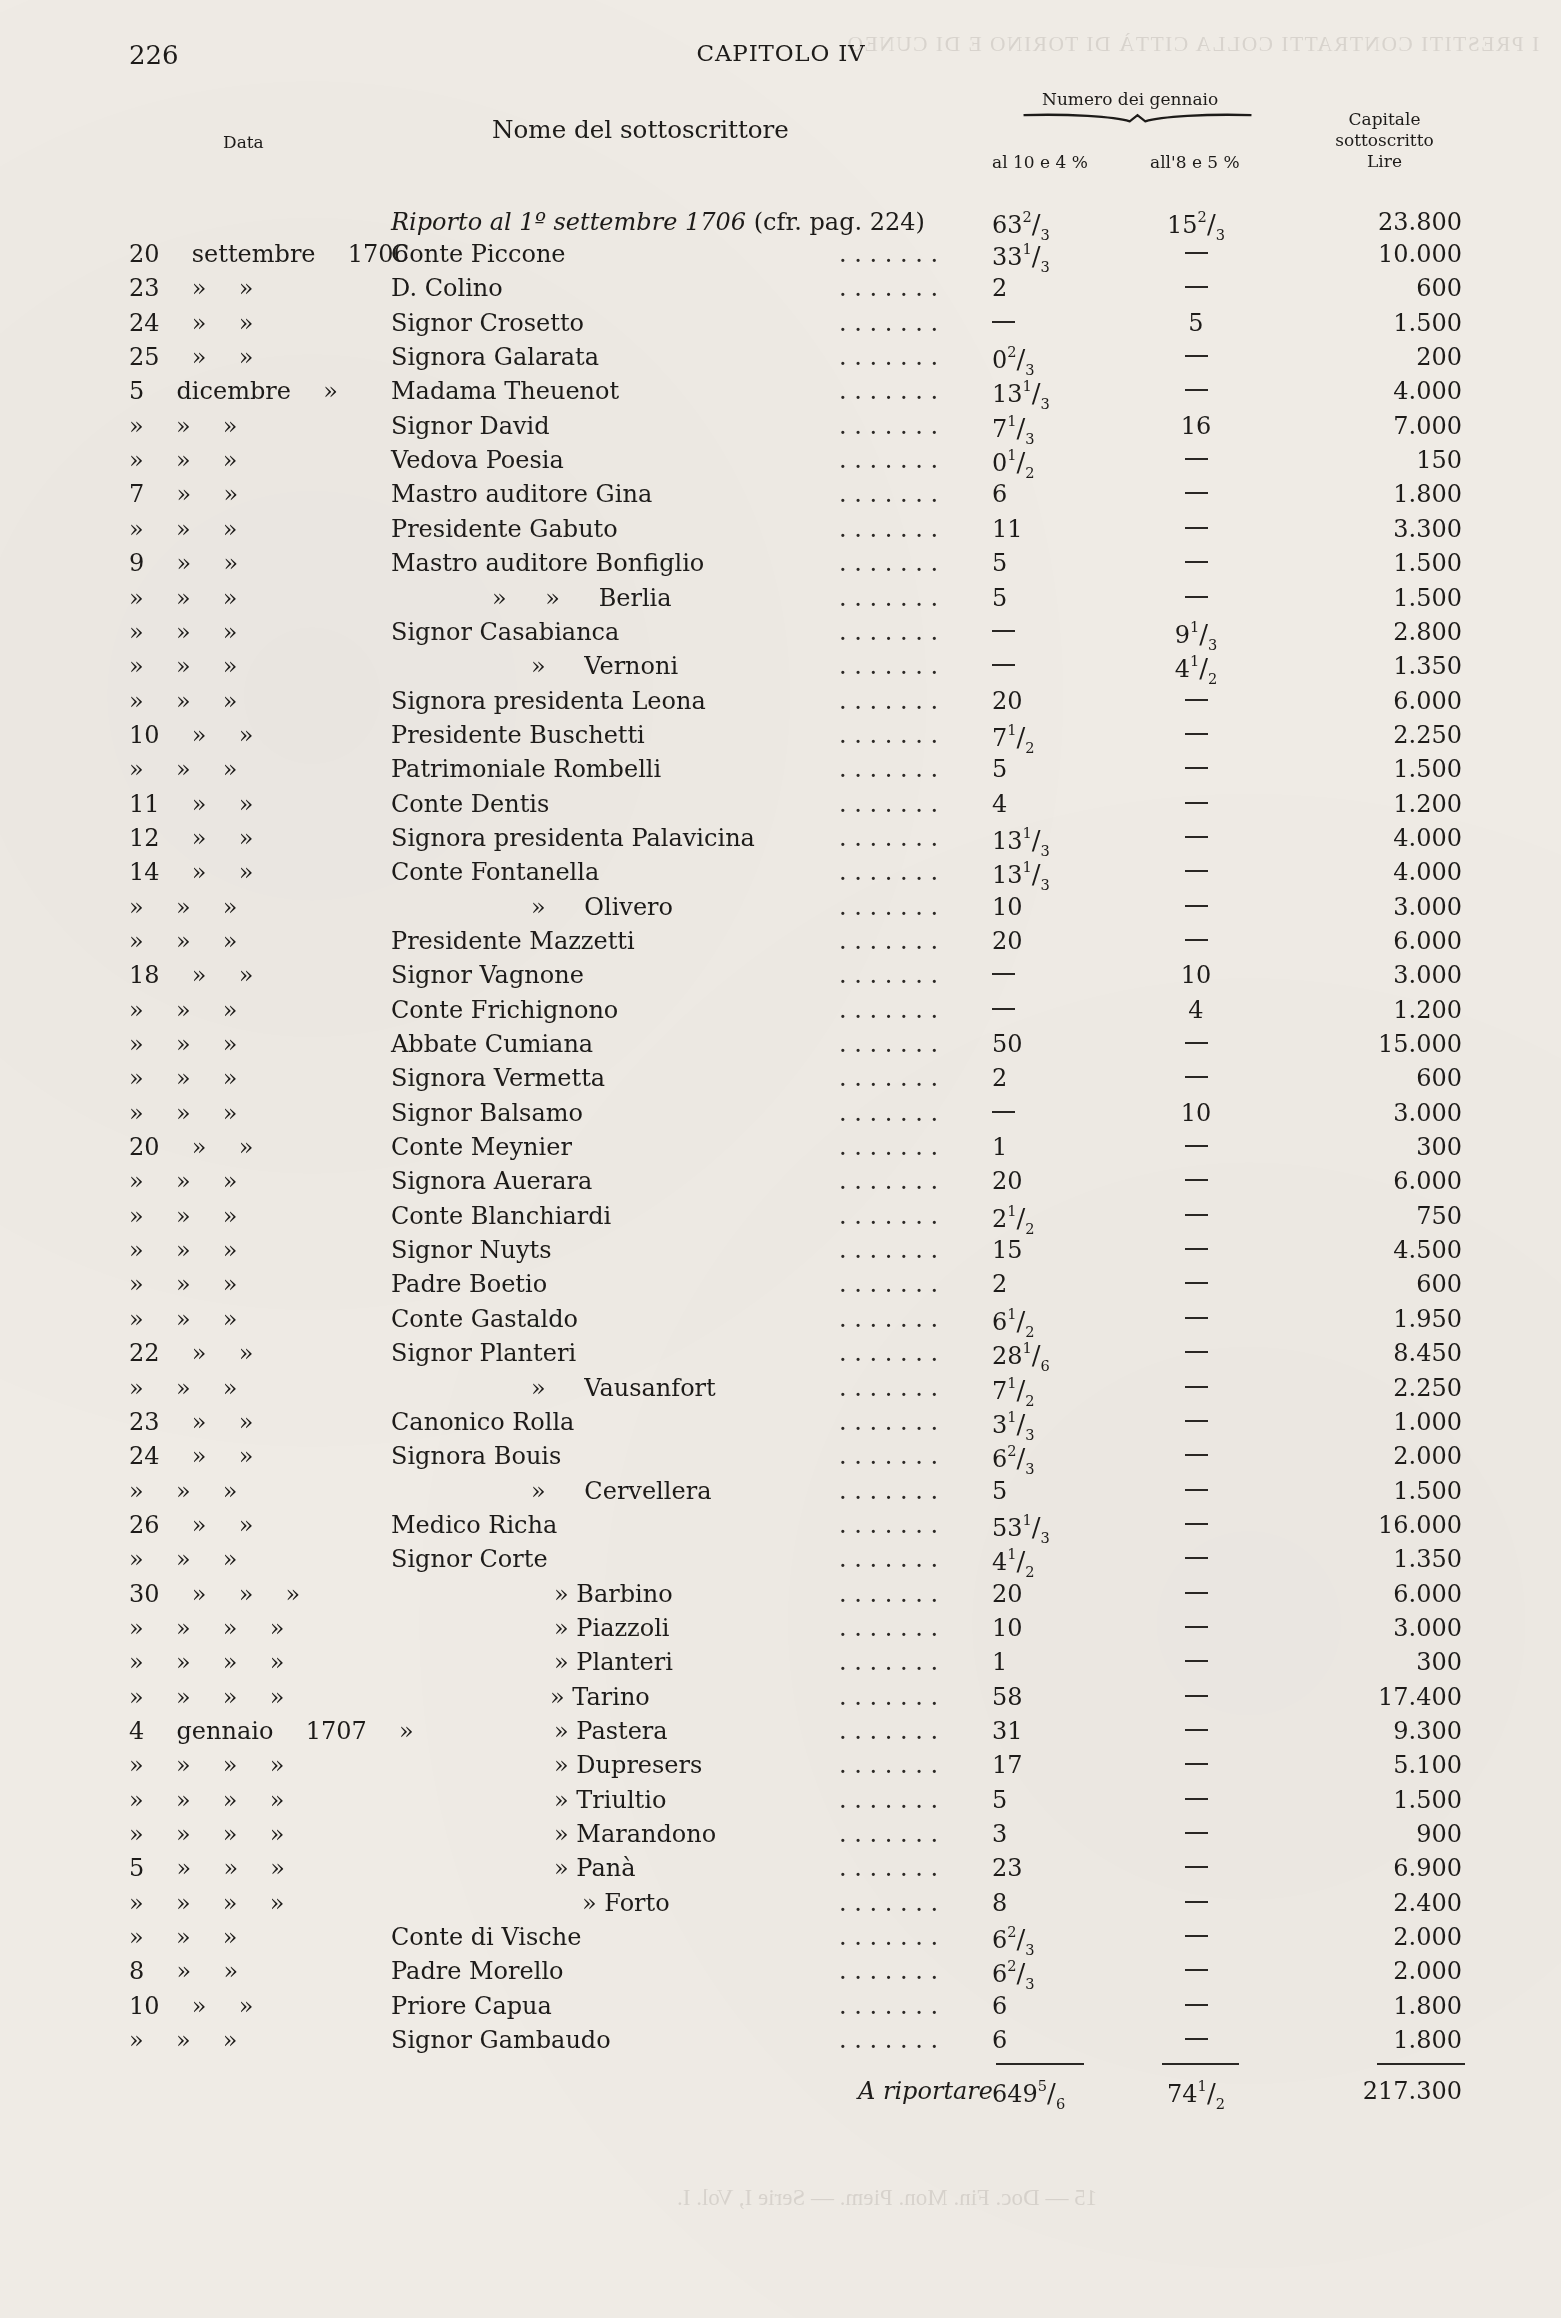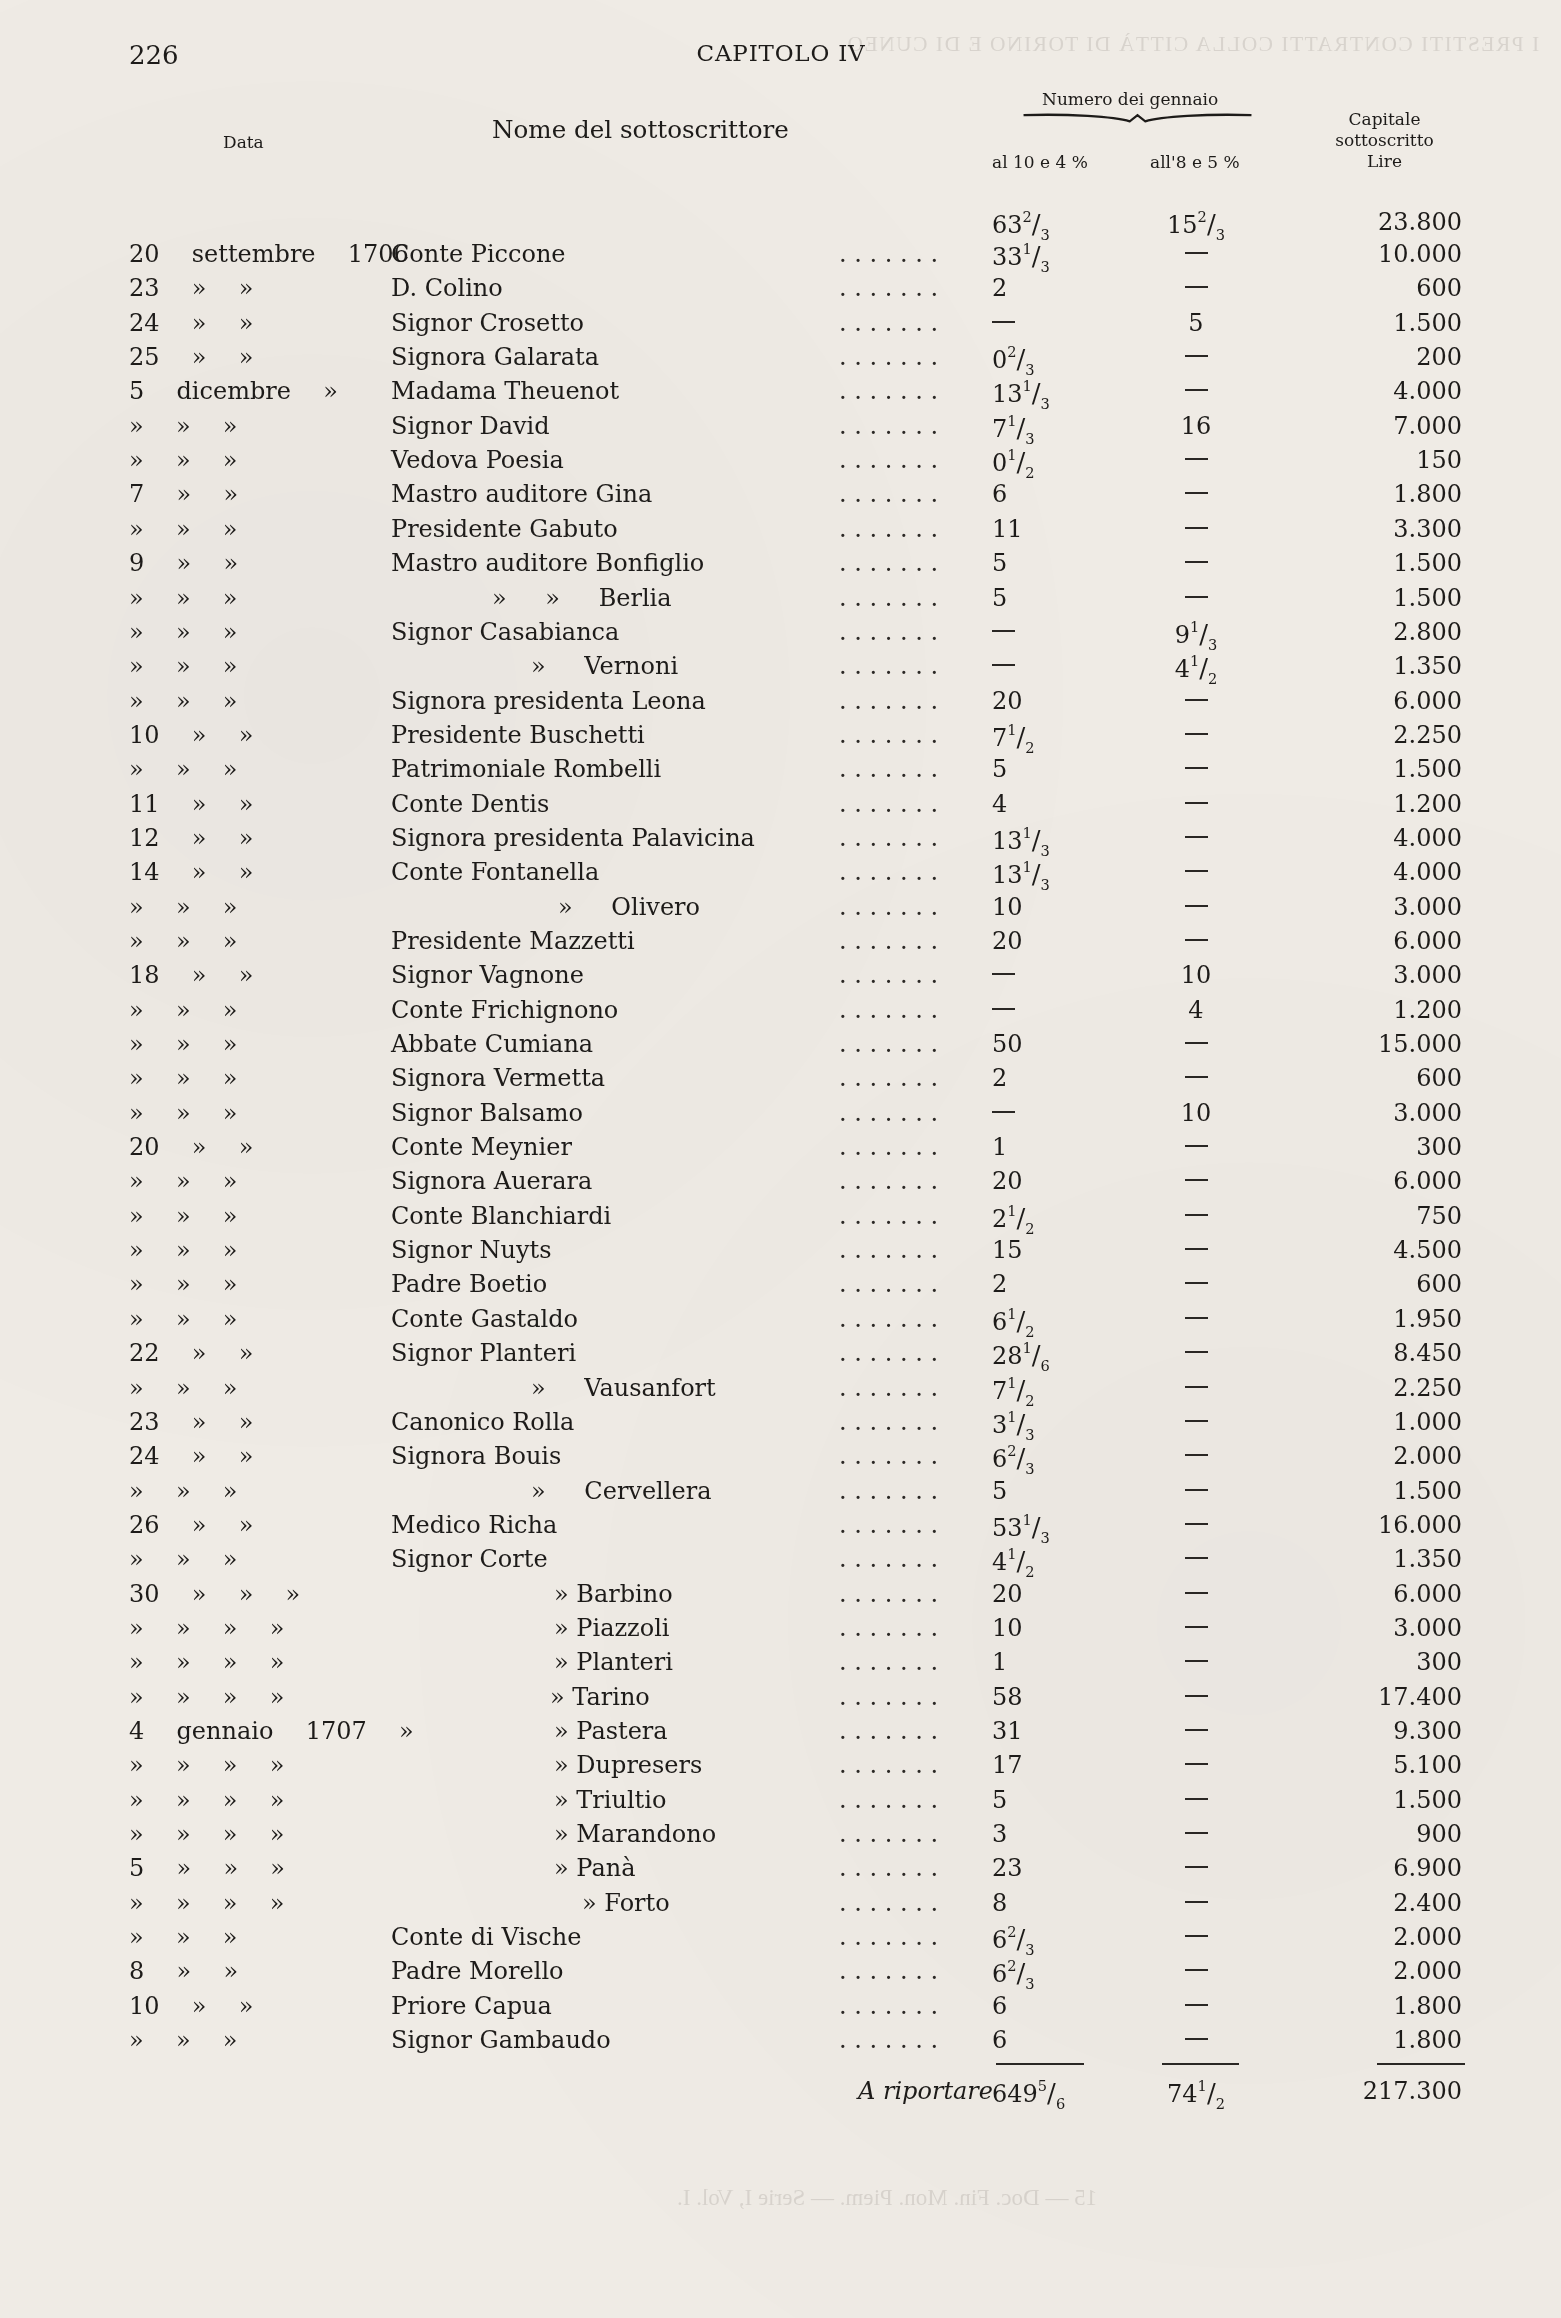--- a/index.html
+++ b/index.html
@@ -63,20 +63,21 @@
 <div class="abs h-cap">
   <div>Capitale</div>
   <div>sottoscritto</div>
   <div>Lire</div>
 </div>
 <div class="abs h-c1">al 10 e 4 %</div>
 <div class="abs h-c2">all'8 e 5 %</div>
 
 <div id="table">
     <div class="row" style="top: 208px;">
+      <span class="c-name italic">Riporto al 1º settembre 1706<span style="position: static; font-style: normal;"> (cfr. pag. 224)</span></span>
       <span class="c-a frac">63<sup>2</sup><span class="sl" style="position: static;">/</span><sub>3</sub></span>
       <span class="c-b frac">15<sup>2</sup><span class="sl" style="position: static;">/</span><sub>3</sub></span>
       <span class="c-cap">23.800</span>
     </div>
     <div class="row" style="top: 240px;">
       <span class="c-date-wide" style="word-spacing: 24.6px;">20 settembre 1706</span>
       <span class="c-name">Conte Piccone</span>
       <span class="c-dots" style="left: 839px;">.     .     .     .     .     .     .</span>
       <span class="c-a frac">33<sup>1</sup><span class="sl" style="position: static;">/</span><sub>3</sub></span>
       <span class="c-b"><span class="dash" style="position: static;"></span></span>
@@ -221,21 +222,21 @@
     <div class="row" style="top: 858px;">
       <span class="c-date-wide" style="word-spacing: 24.6px;">14  »  »</span>
       <span class="c-name">Conte Fontanella</span>
       <span class="c-dots" style="left: 839px;">.     .     .     .     .     .     .</span>
       <span class="c-a frac">13<sup>1</sup><span class="sl" style="position: static;">/</span><sub>3</sub></span>
       <span class="c-b"><span class="dash" style="position: static;"></span></span>
       <span class="c-cap">4.000</span>
     </div>
     <div class="row" style="top: 893px;">
       <span class="c-date-wide" style="word-spacing: 24.6px;">»   »  »</span>
-      <span class="c-name" style="left: 558px; word-spacing: 31px;">» Olivero</span>
+      <span class="c-name" style="left: 531px; word-spacing: 31px;">» Olivero</span>
       <span class="c-dots" style="left: 839px;">.     .     .     .     .     .     .</span>
       <span class="c-a">10</span>
       <span class="c-b"><span class="dash" style="position: static;"></span></span>
       <span class="c-cap">3.000</span>
     </div>
     <div class="row" style="top: 927px;">
       <span class="c-date-wide" style="word-spacing: 24.6px;">»   »  »</span>
       <span class="c-name">Presidente Mazzetti</span>
       <span class="c-dots" style="left: 839px;">.     .     .     .     .     .     .</span>
       <span class="c-a">20</span>

